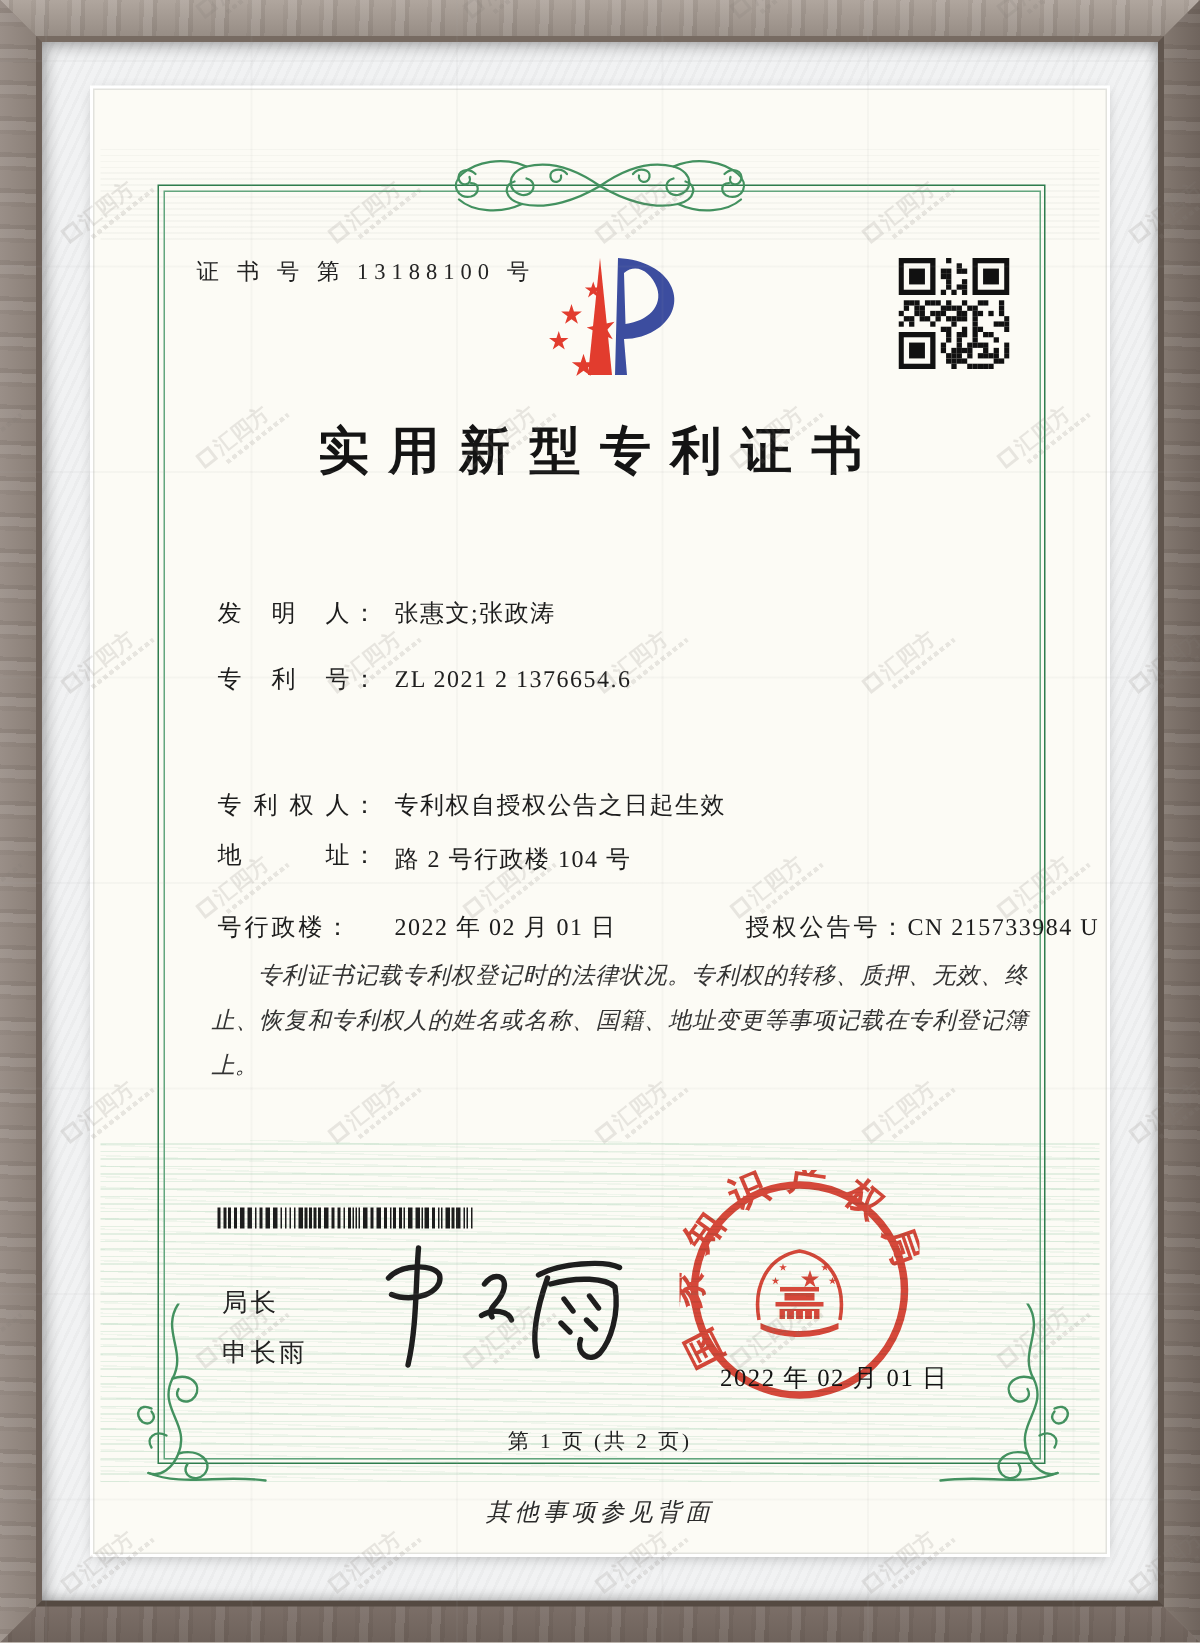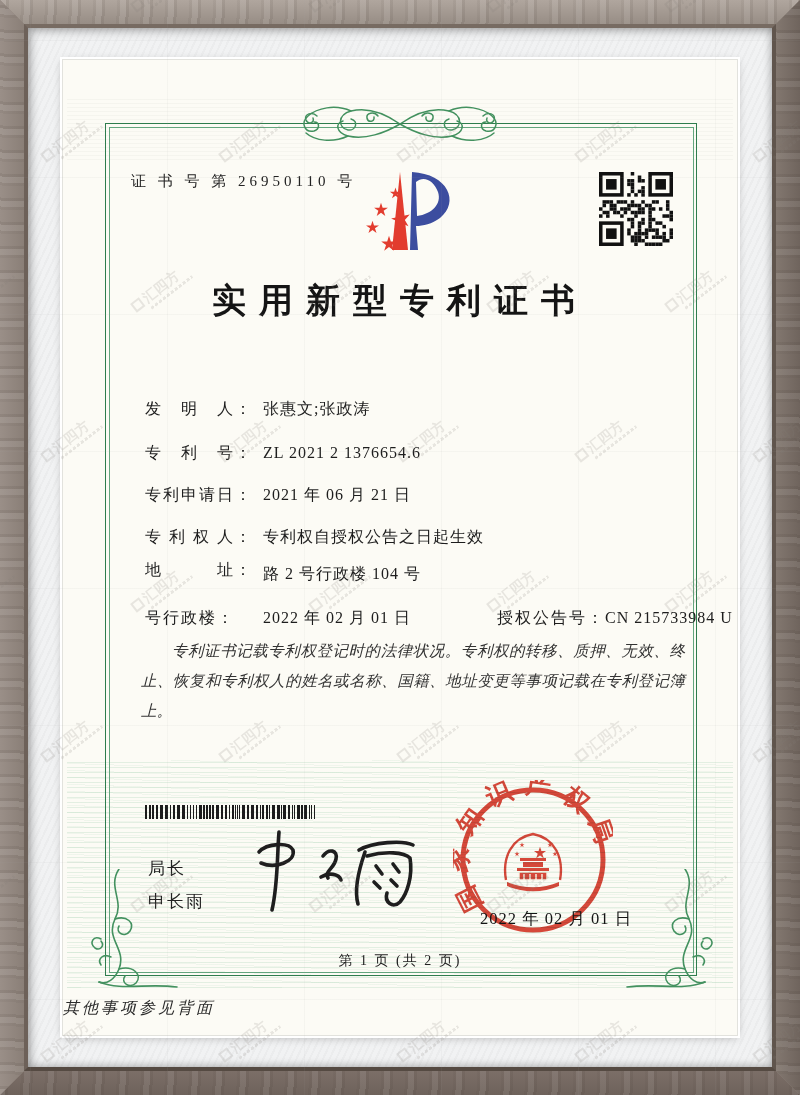--- a/index.html
+++ b/index.html
@@ -71,21 +71,21 @@
   .paras p{margin:0;text-indent:2em;}
   
   .barcode{position:absolute;left:82px;top:745px;width:178px;height:14px;display:flex;align-items:stretch;}
   .barcode div{background:#1c1c1c;}
   .officer{position:absolute;left:85px;top:792px;font-family:"Liberation Sans","DejaVu Sans",sans-serif;
     font-size:17px;color:#222;line-height:33px;letter-spacing:2px;}
   .signature{position:absolute;left:178px;top:762px;}
   .seal{position:absolute;left:390px;top:720px;mix-blend-mode:multiply;opacity:.92;}
   .seal-date{position:absolute;left:417px;top:848px;font-size:16.5px;letter-spacing:1px;color:#141414;z-index:4;}
   .page-info{position:absolute;left:0;right:0;top:892px;text-align:center;font-size:14px;color:#222;letter-spacing:2px;}
-  .back-note{position:absolute;left:0;right:0;top:938px;font-size:16px;
+  .back-note{position:absolute;left:0;right:0;top:938px;text-align:center;font-size:16px;
     font-style:italic;color:#2b2b2b;letter-spacing:3px;}
   
   .grid-overlay{position:absolute;inset:0;z-index:49;pointer-events:none;opacity:.55;
     background-image:linear-gradient(to right,rgba(160,160,160,.14) 1px,transparent 1px),
                      linear-gradient(to bottom,rgba(160,160,160,.14) 1px,transparent 1px);
     background-size:137px 137px;background-position:30px 40px;}
   #wm-layer{position:absolute;inset:0;z-index:50;pointer-events:none;}
   .wm{position:absolute;transform:rotate(-38deg);color:rgba(130,124,118,.17);
     font-family:"Liberation Sans","DejaVu Sans",sans-serif;font-weight:bold;font-size:14px;
     display:flex;flex-direction:column;align-items:flex-start;line-height:15px;}
@@ -138,21 +138,21 @@
     <g stroke="#43915f" stroke-width="1.6" fill="none" stroke-linecap="round" transform="translate(92,0) scale(-1,1)">
       <path d="M30,0 C18,18 36,32 26,50 C16,70 38,80 30,100 C26,110 18,116 10,113"></path>
       <path d="M26,50 C38,46 46,54 41,62 C36,69 26,64 30,57"></path>
       <path d="M30,100 C44,96 54,106 47,114 C41,120 31,114 36,107"></path>
       <path d="M12,70 C4,66 0,74 6,79 C11,82 16,77 12,72"></path>
       <path d="M10,113 C32,122 58,114 88,118"></path>
       <path d="M22,88 C14,84 8,90 12,96"></path>
     </g>
   </svg>
 
-  <div class="cert-no">证 书 号 第 26950110 号</div>
+  <div class="cert-no">证 书 号 第 13188100 号</div>
 
   <svg class="logo" width="145" height="110" viewBox="0 0 145 110">
     <defs>
       <symbol id="star" viewBox="-1.1 -1.1 2.2 2.2" overflow="visible">
         <polygon points="0,-1 0.225,-0.31 0.95,-0.31 0.36,0.12 0.59,0.81 0,0.38 -0.59,0.81 -0.36,0.12 -0.95,-0.31 -0.225,-0.31"></polygon>
       </symbol>
     </defs>
     <g fill="var(--logo-red)">
       <use href="#star" width="2" height="2" transform="translate(61,27) scale(6.5)"></use>
       <use href="#star" width="2" height="2" transform="translate(45,42) scale(8)"></use>
@@ -297,23 +297,20 @@
       </svg></div>
 
   <div class="title">实用新型专利证书</div>
 
   <div class="frow" style="top:339px">
     <span class="flabel">发　明　人：</span><span class="fvalue">张惠文;张政涛</span>
   </div>
   <div class="frow" style="top:383px">
     <span class="flabel">专　利　号：</span><span class="fvalue">ZL 2021 2 1376654.6</span>
   </div>
-  <div class="frow" style="top:425px">
-    <span class="flabel">专利申请日：</span><span class="fvalue">2021 年 06 月 21 日</span>
-  </div>
   <div class="frow" style="top:467px">
     <span class="flabel">专 利 权 人：</span><span class="fvalue">专利权自授权公告之日起生效</span>
   </div>
   <div class="frow" style="top:500px;white-space:normal">
     <span class="flabel">地　　　址：</span><span class="addr-lines"><span>路 2 号行政楼 104 号</span></span>
   </div>
   <div class="frow" style="top:548px;right:40px">
     <span class="flabel">号行政楼：</span><span class="fvalue">2022 年 02 月 01 日</span>
     <span class="grant-right"><span style="letter-spacing:2px">授权公告号：</span><span class="fvalue">CN 215733984 U</span></span>
   </div>

